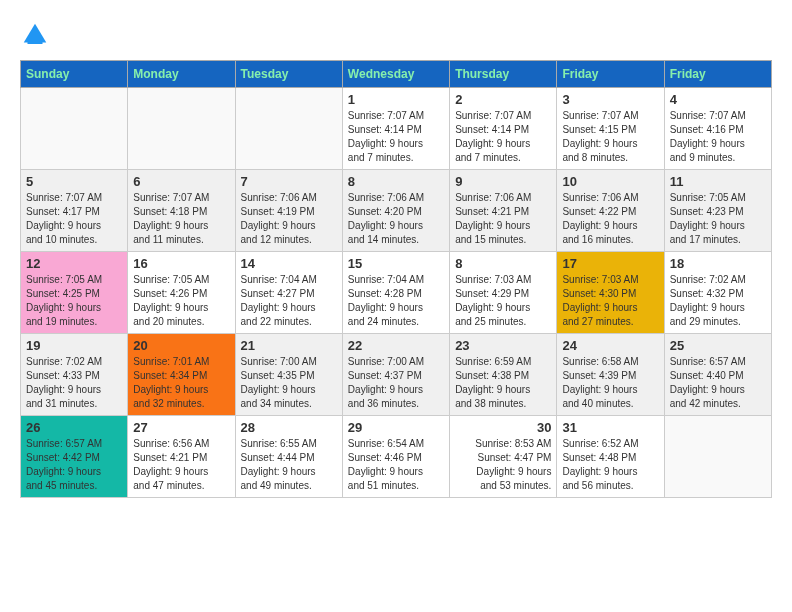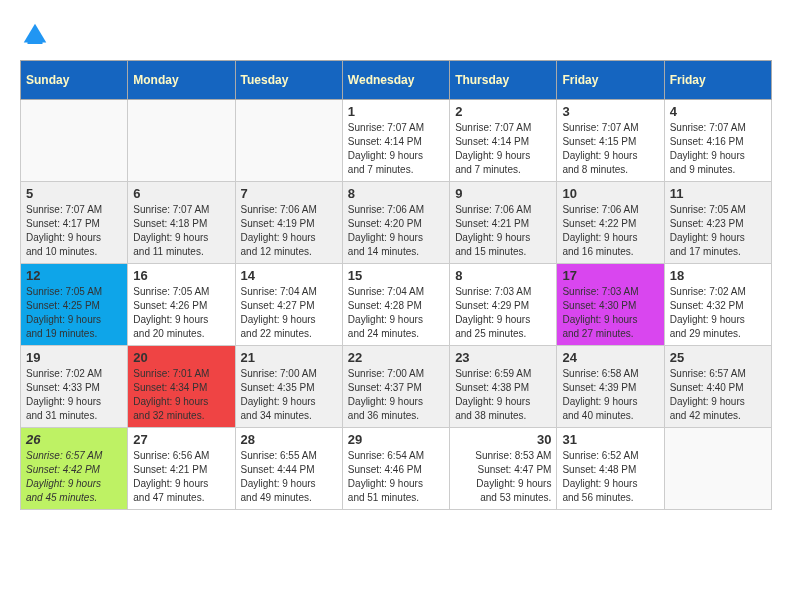--- a/index.html
+++ b/index.html
@@ -44,23 +44,23 @@
       font-size: 14px;
       color: #555;
     }
     .calendar {
       width: 100%;
       border-collapse: collapse;
       font-size: 10.5px;
     }
     .calendar th {
       background-color: #1565C0;
-      color: #fef9c3;
+      color: #86efac;
       text-align: left;
-      padding: 12px 5px;
+      padding: 6px 5px;
       font-size: 12px;
       font-weight: bold;
       border: 1px solid #aaa;
     }
     .calendar td {
       border: 1px solid #ccc;
       vertical-align: top;
       padding: 4px 5px;
       width: calc(100% / 7);
       min-height: 80px;
@@ -199,21 +199,21 @@
         </td>
         <td style="background: rgb(240, 240, 240);">
           <span class="day-number">11</span>
           <div class="day-info" style="white-space: pre-line;">Sunrise: 7:05 AM
 Sunset: 4:23 PM
 Daylight: 9 hours
 and 17 minutes.</div>
         </td>
       </tr>
       <tr>
-        <td style="background: #0ea5e9; margin-top: 16px;">
+        <td style="background: #f9a8d4; margin-top: 16px;">
           <span class="day-number">12</span>
           <div class="day-info" style="white-space: pre-line;">Sunrise: 7:05 AM
 Sunset: 4:25 PM
 Daylight: 9 hours
 and 19 minutes.</div>
         </td>
         <td style="background: rgb(255, 255, 255);">
           <span class="day-number">16</span>
           <div class="day-info" style="white-space: pre-line;">Sunrise: 7:05 AM
 Sunset: 4:26 PM
@@ -234,21 +234,21 @@
 Daylight: 9 hours
 and 24 minutes.</div>
         </td>
         <td style="background: rgb(255, 255, 255);">
           <span class="day-number">8</span>
           <div class="day-info" style="white-space: pre-line;">Sunrise: 7:03 AM
 Sunset: 4:29 PM
 Daylight: 9 hours
 and 25 minutes.</div>
         </td>
-        <td style="background: #d946ef;">
+        <td style="background: #eab308;">
           <span class="day-number">17</span>
           <div class="day-info" style="white-space: pre-line;">Sunrise: 7:03 AM
 Sunset: 4:30 PM
 Daylight: 9 hours
 and 27 minutes.</div>
         </td>
         <td style="background: rgb(255, 255, 255);">
           <span class="day-number">18</span>
           <div class="day-info" style="white-space: pre-line;">Sunrise: 7:02 AM
 Sunset: 4:32 PM
@@ -257,21 +257,21 @@
         </td>
       </tr>
       <tr>
         <td style="background: rgb(240, 240, 240);">
           <span class="day-number">19</span>
           <div class="day-info" style="white-space: pre-line;">Sunrise: 7:02 AM
 Sunset: 4:33 PM
 Daylight: 9 hours
 and 31 minutes.</div>
         </td>
-        <td style="background: #ef4444;">
+        <td style="background: #f97316;">
           <span class="day-number">20</span>
           <div class="day-info" style="white-space: pre-line;">Sunrise: 7:01 AM
 Sunset: 4:34 PM
 Daylight: 9 hours
 and 32 minutes.</div>
         </td>
         <td style="background: rgb(240, 240, 240);">
           <span class="day-number">21</span>
           <div class="day-info" style="white-space: pre-line;">Sunrise: 7:00 AM
 Sunset: 4:35 PM
@@ -301,21 +301,21 @@
         </td>
         <td style="background: rgb(240, 240, 240);">
           <span class="day-number">25</span>
           <div class="day-info" style="white-space: pre-line;">Sunrise: 6:57 AM
 Sunset: 4:40 PM
 Daylight: 9 hours
 and 42 minutes.</div>
         </td>
       </tr>
       <tr>
-        <td style="background: #bef264; font-style: italic;">
+        <td style="background: #14b8a6;">
           <span class="day-number">26</span>
           <div class="day-info" style="white-space: pre-line;">Sunrise: 6:57 AM
 Sunset: 4:42 PM
 Daylight: 9 hours
 and 45 minutes.</div>
         </td>
         <td style="background: rgb(255, 255, 255);">
           <span class="day-number">27</span>
           <div class="day-info" style="white-space: pre-line;">Sunrise: 6:56 AM
 Sunset: 4:21 PM

